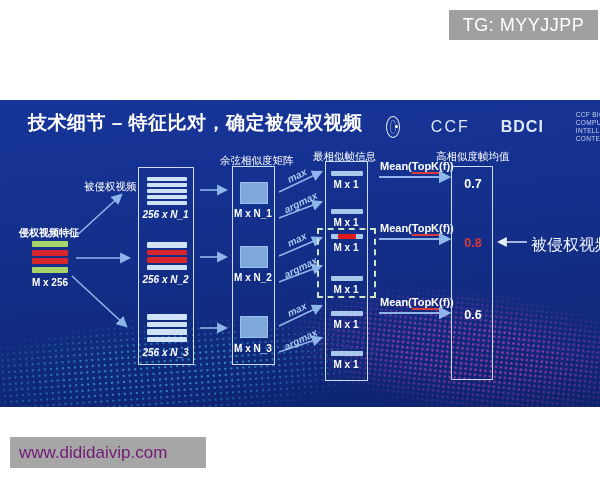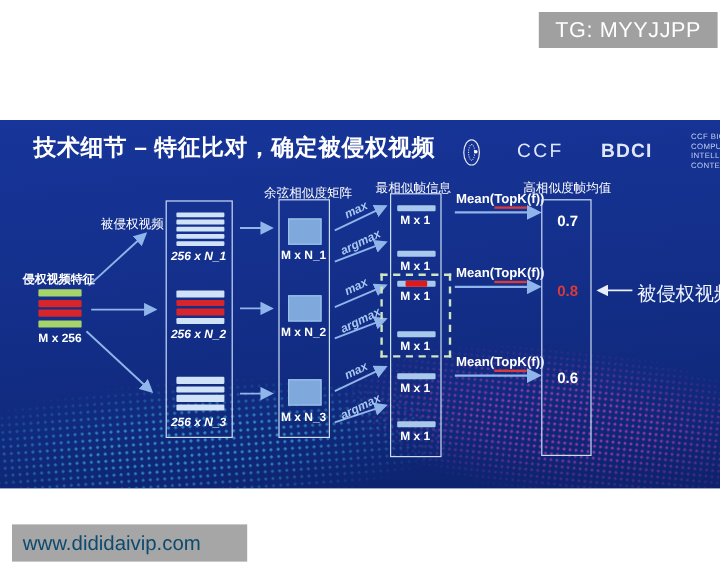--- a/index.html
+++ b/index.html
@@ -3,21 +3,21 @@
 <meta charset="utf-8">
 <style>
   * { margin:0; padding:0; box-sizing:border-box; }
   html,body { width:600px; height:480px; background:#fff; font-family:"Liberation Sans", sans-serif; }
   #page { position:relative; width:600px; height:480px; background:#fff; overflow:hidden; }
 
   
   .tg-box { position:absolute; left:449px; top:10px; width:149px; height:30px; background:#a0a0a0;
             color:#fff; font-size:18px; line-height:30px; text-align:center; letter-spacing:.5px; }
   .site-box { position:absolute; left:10px; top:437px; width:196px; height:31px; background:#a6a6a6;
-            color:#0c4a6e; font-size:17px; line-height:31px; padding-left:9px; }
+            color:#701a75; font-size:17px; line-height:31px; padding-left:9px; }
 
   
   .slide { position:absolute; left:0; top:100px; width:600px; height:307px; overflow:hidden;
            background:linear-gradient(175deg,#17359a 0%, #14308c 40%, #102a7e 72%, #0c226c 100%); }
 
   .wave { position:absolute; pointer-events:none; }
   .wave-cyan { left:-30px; top:215px; width:420px; height:100px; opacity:.55; transform:rotate(-4deg);
       background-image:radial-gradient(rgba(80,225,255,.95) 1px, transparent 1.5px); background-size:6px 6px;
       -webkit-mask-image:radial-gradient(ellipse at 45% 55%, #000 25%, transparent 72%);
       mask-image:radial-gradient(ellipse at 45% 55%, #000 25%, transparent 72%); }

